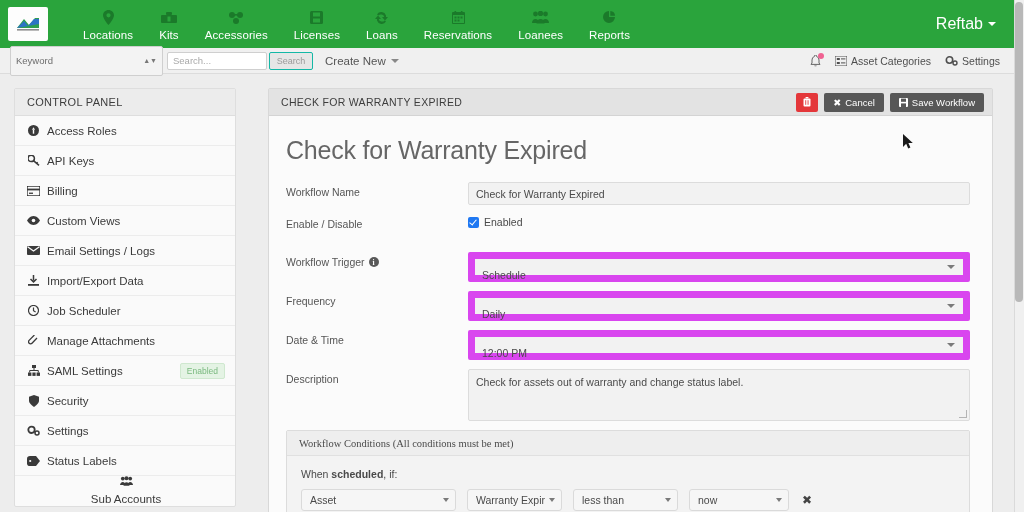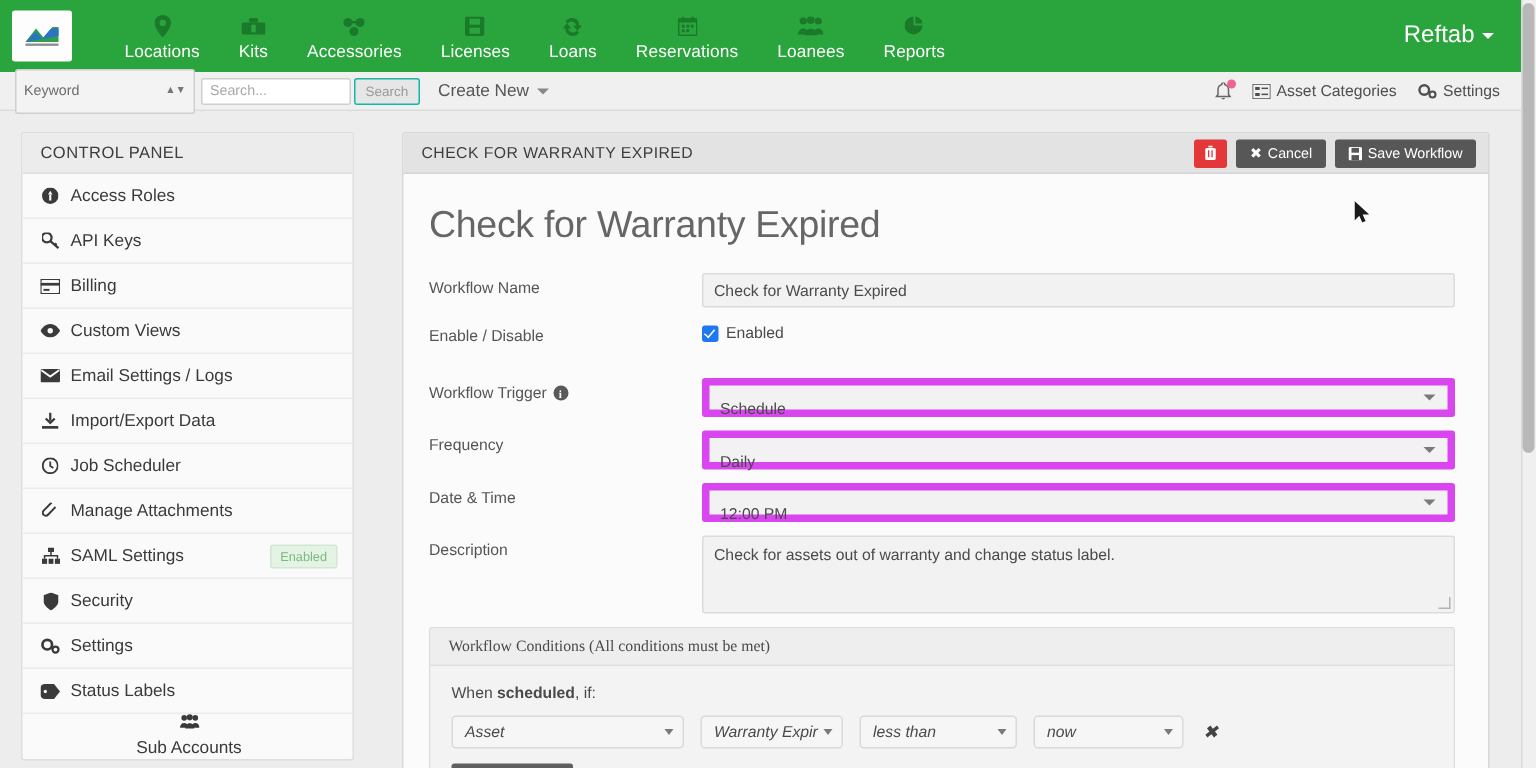--- a/index.html
+++ b/index.html
@@ -38,21 +38,21 @@
   .caret { width: 0; height: 0; border-left: 4px solid transparent; border-right: 4px solid transparent;
            border-top: 4px solid #fff; display: inline-block; }
 
   
   .subbar {
     position: absolute; left: 0; top: 48px; width: 1014px; height: 26px;
     background: #f0f0f0; border-bottom: 1px solid #dcdcdc;
     display: flex; align-items: center;
   }
   .kw-select {
-    margin-left: 10px; width: 120px; height: 18px; background: #f3f3f3;
+    margin-left: 10px; width: 153px; height: 18px; background: #f3f3f3;
     border: 1px solid #cfcfcf; border-radius: 2px; font-size: 9.5px; color: #6d6d6d;
     display: flex; align-items: center; padding: 14px 5px; position: relative; cursor: pointer;
   }
   .kw-select .spin { position: absolute; right: 5px; font-size: 7px; line-height: 7px; color: #777;
                      display:flex; flex-direction:column; }
   .search-box {
     margin-left: 4px; width: 100px; height: 18px; background: #fff;
     border: 1px solid #cfcfcf; border-radius: 2px; font-size: 9.5px; color: #a9a9a9;
     display: flex; align-items: center; padding: 0 5px; cursor: text;
   }
@@ -117,21 +117,21 @@
   .page-title { font-size: 25px; font-weight: normal; color: #666; letter-spacing: -.2px; margin-bottom: 17px; }
 
   .frow { display: flex; align-items: flex-start; margin-bottom: 9px; }
   .flabel { width: 182px; font-size: 10.5px; color: #555; padding-top: 4px; flex: 0 0 auto; display:flex; align-items:center; gap:4px;}
   .fctl { flex: 1 1 auto; }
   .ftext {
     height: 23px; background: #f2f2f2; border: 1px solid #dcdcdc; border-radius: 2px;
     font-size: 10.5px; color: #4a4a4a; display: flex; align-items: center; padding: 0 7px;
   }
   .fselect {
-    height: 25px; background: #f2f2f2; border: 5px solid #d946ef; border-radius: 2px;
+    height: 25px; background: #f2f2f2; border: 7px solid #d946ef; border-radius: 2px;
     font-size: 10.5px; color: #4a4a4a; display: flex; align-items: center; padding: 16px 20px 0 7px;
     position: relative; cursor: pointer;
   }
   .fselect::after {
     content: ""; position: absolute; right: 8px; top: 50%; margin-top: -2px;
     width: 0; height: 0; border-left: 4px solid transparent; border-right: 4px solid transparent;
     border-top: 4px solid #7a7a7a;
   }
   .ftarea {
     height: 52px; background: #f2f2f2; border: 1px solid #dcdcdc; border-radius: 2px;
@@ -157,21 +157,21 @@
   .cond-box {
     margin-top: 9px; border: 1px solid #dcdcdc; border-radius: 2px; background: #f7f7f7;
   }
   .cond-head {
     height: 25px; background: #eeeeee; border-bottom: 1px solid #e0e0e0;
     display: flex; align-items: center; padding-left: 12px; font-size: 10.5px; color: #4a4a4a; font-family: Liberation Serif, serif;
   }
   .cond-body { padding: 12px 14px 10px 14px; background: #f3f3f3; }
   .when-line { font-size: 10.5px; color: #4a4a4a; margin-bottom: 9px; }
   .when-line b { }
-  .cond-row { display: flex; align-items: center; gap: 11px; margin-bottom: 9px; font-style: italic; }
+  .cond-row { display: flex; align-items: center; gap: 11px; margin-bottom: 9px; }
   .cs { height: 22px; background: #f6f6f6; border: 1px solid #dadada; border-radius: 3px;
         font-size: 10.5px; color: #4a4a4a; display: flex; align-items: center;
         padding: 0 18px 0 8px; position: relative; cursor: pointer; overflow: hidden; white-space: nowrap; }
   .cs::after { content: ""; position: absolute; right: 6px; top: 50%; margin-top: -2px;
                width: 0; height: 0; border-left: 3.5px solid transparent; border-right: 3.5px solid transparent;
                border-top: 4px solid #7a7a7a; }
   .cs-1 { width: 155px; } .cs-2 { width: 95px; } .cs-3 { width: 105px; } .cs-4 { width: 100px; }
   .x-remove { font-size: 12px; color: #444; cursor: pointer; line-height: 10px; margin-left: 2px;}
   .btn-add {
     display: inline-flex; align-items: center; justify-content: center;

